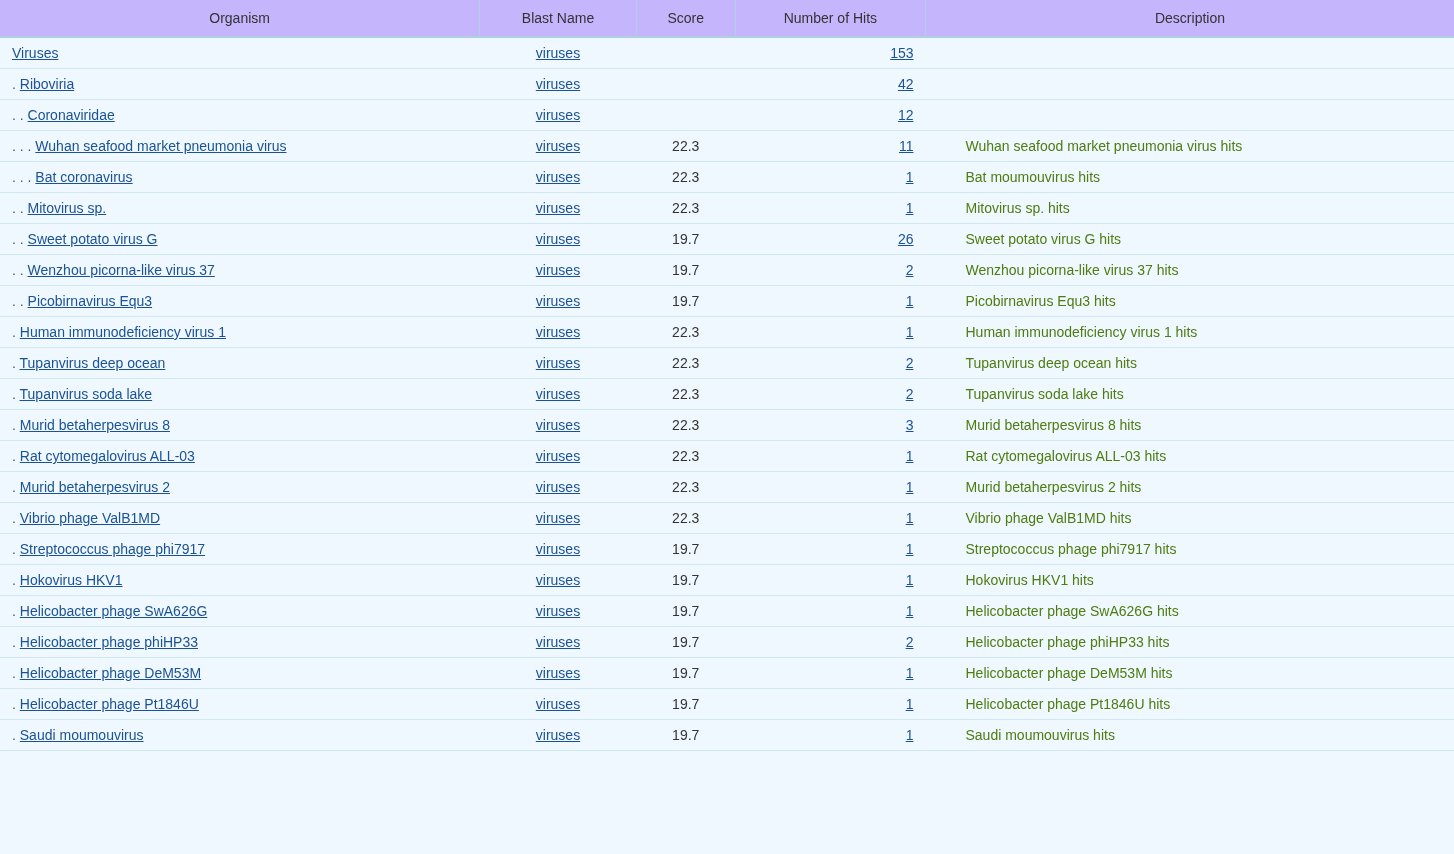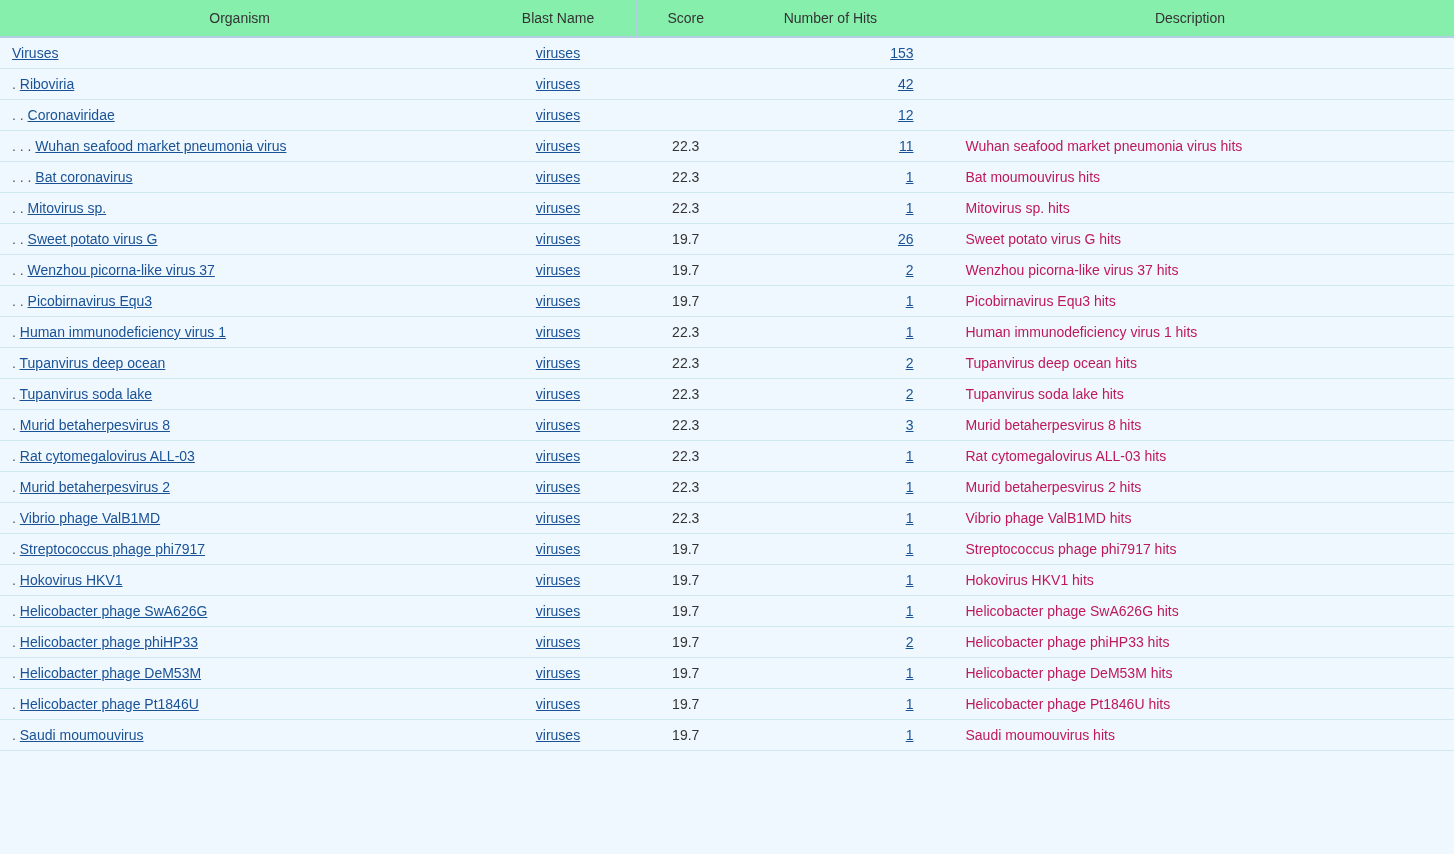--- a/index.html
+++ b/index.html
@@ -8,21 +8,21 @@
       font-size: 14px;
       background: #f0f8ff;
       color: #333;
     }
     table {
       width: 100%;
       border-collapse: collapse;
       background: #f0f8ff;
     }
     thead tr {
-      background: #86efac;
+      background: #c4b5fd;
     }
     thead th {
       padding: 10px 12px;
       text-align: center;
       font-weight: normal;
       color: #333;
       border-right: 1px solid #b0cfe0;
       border-bottom: 2px solid #b0cfe0;
     }
     thead th:last-child {
@@ -49,21 +49,21 @@
       text-align: right;
     }
     td.description {
       text-align: left;
     }
     a {
       color: #1a5296;
       text-decoration: underline;
     }
     .desc-link {
-      color: #be185d;
+      color: #4d7c0f;
       text-decoration: none;
       margin-left: 28px;
     }
   </style>
 </head>
 <body>
 
 <table>
   <thead>
     <tr>

